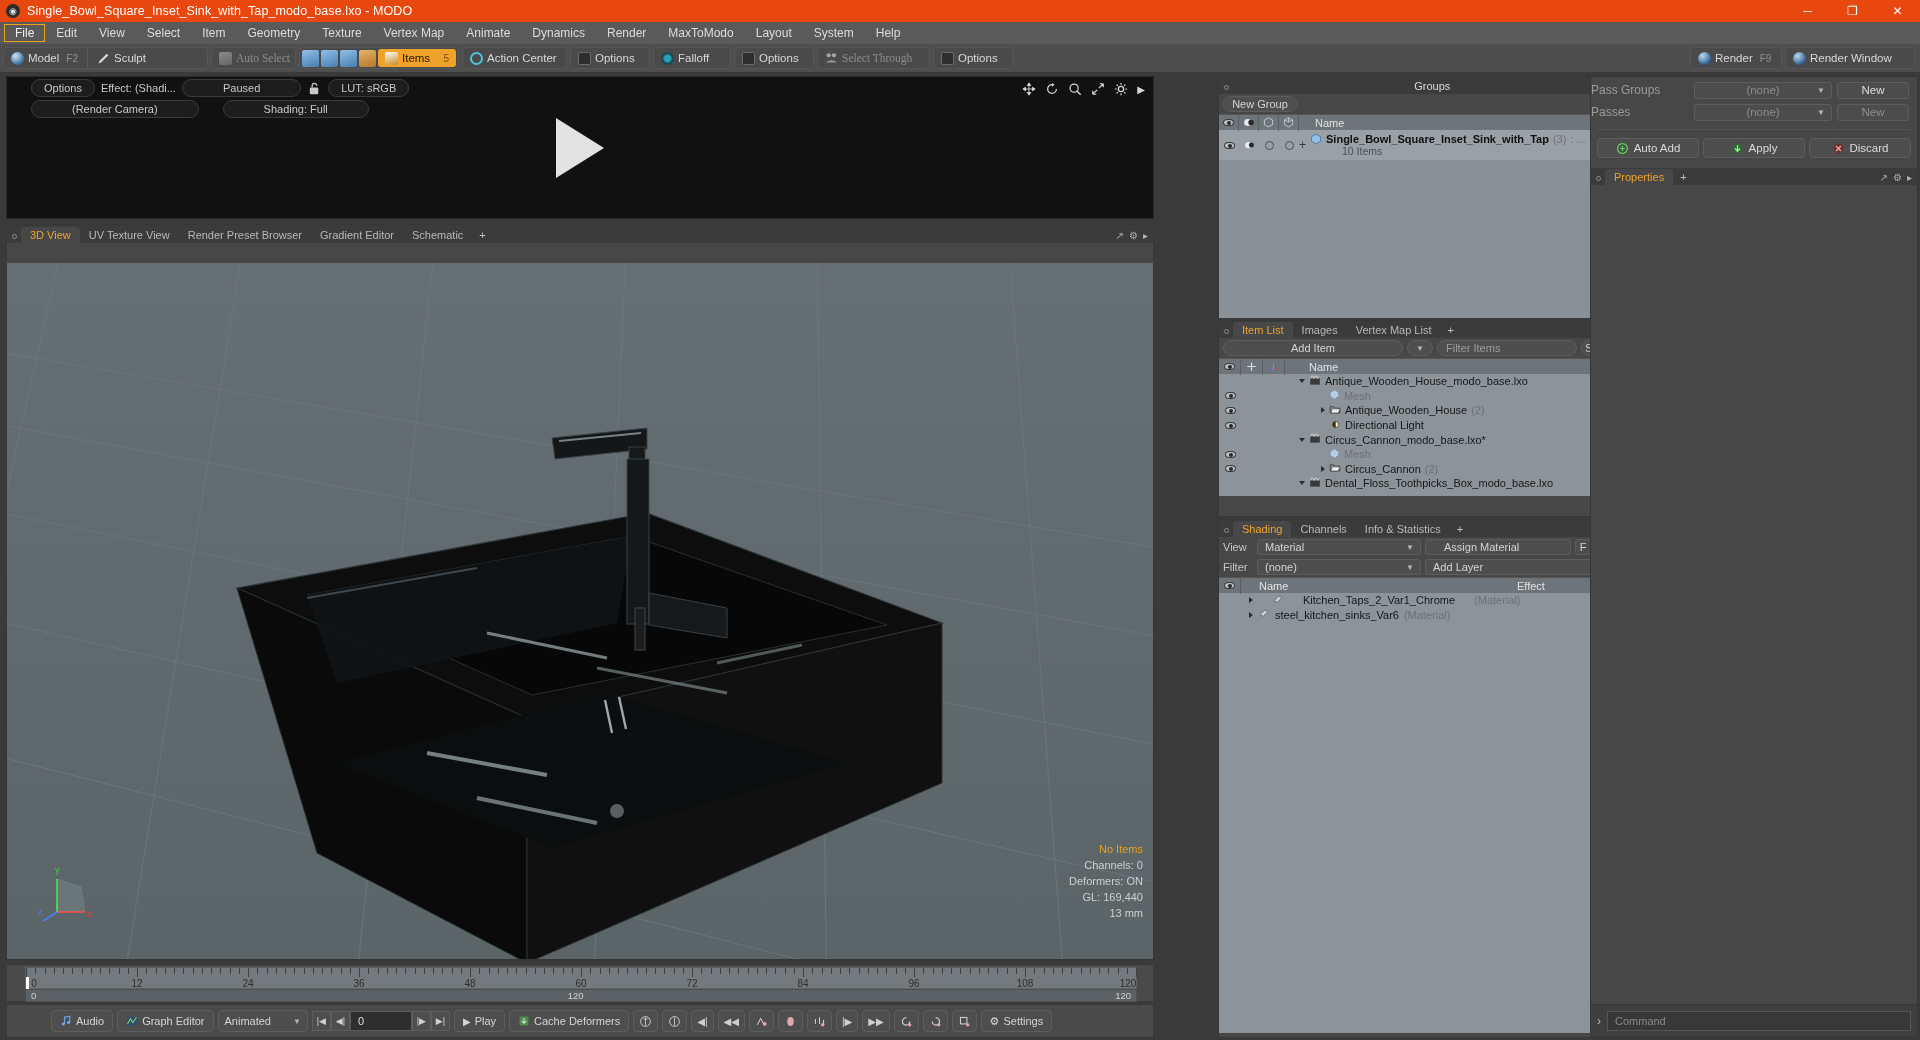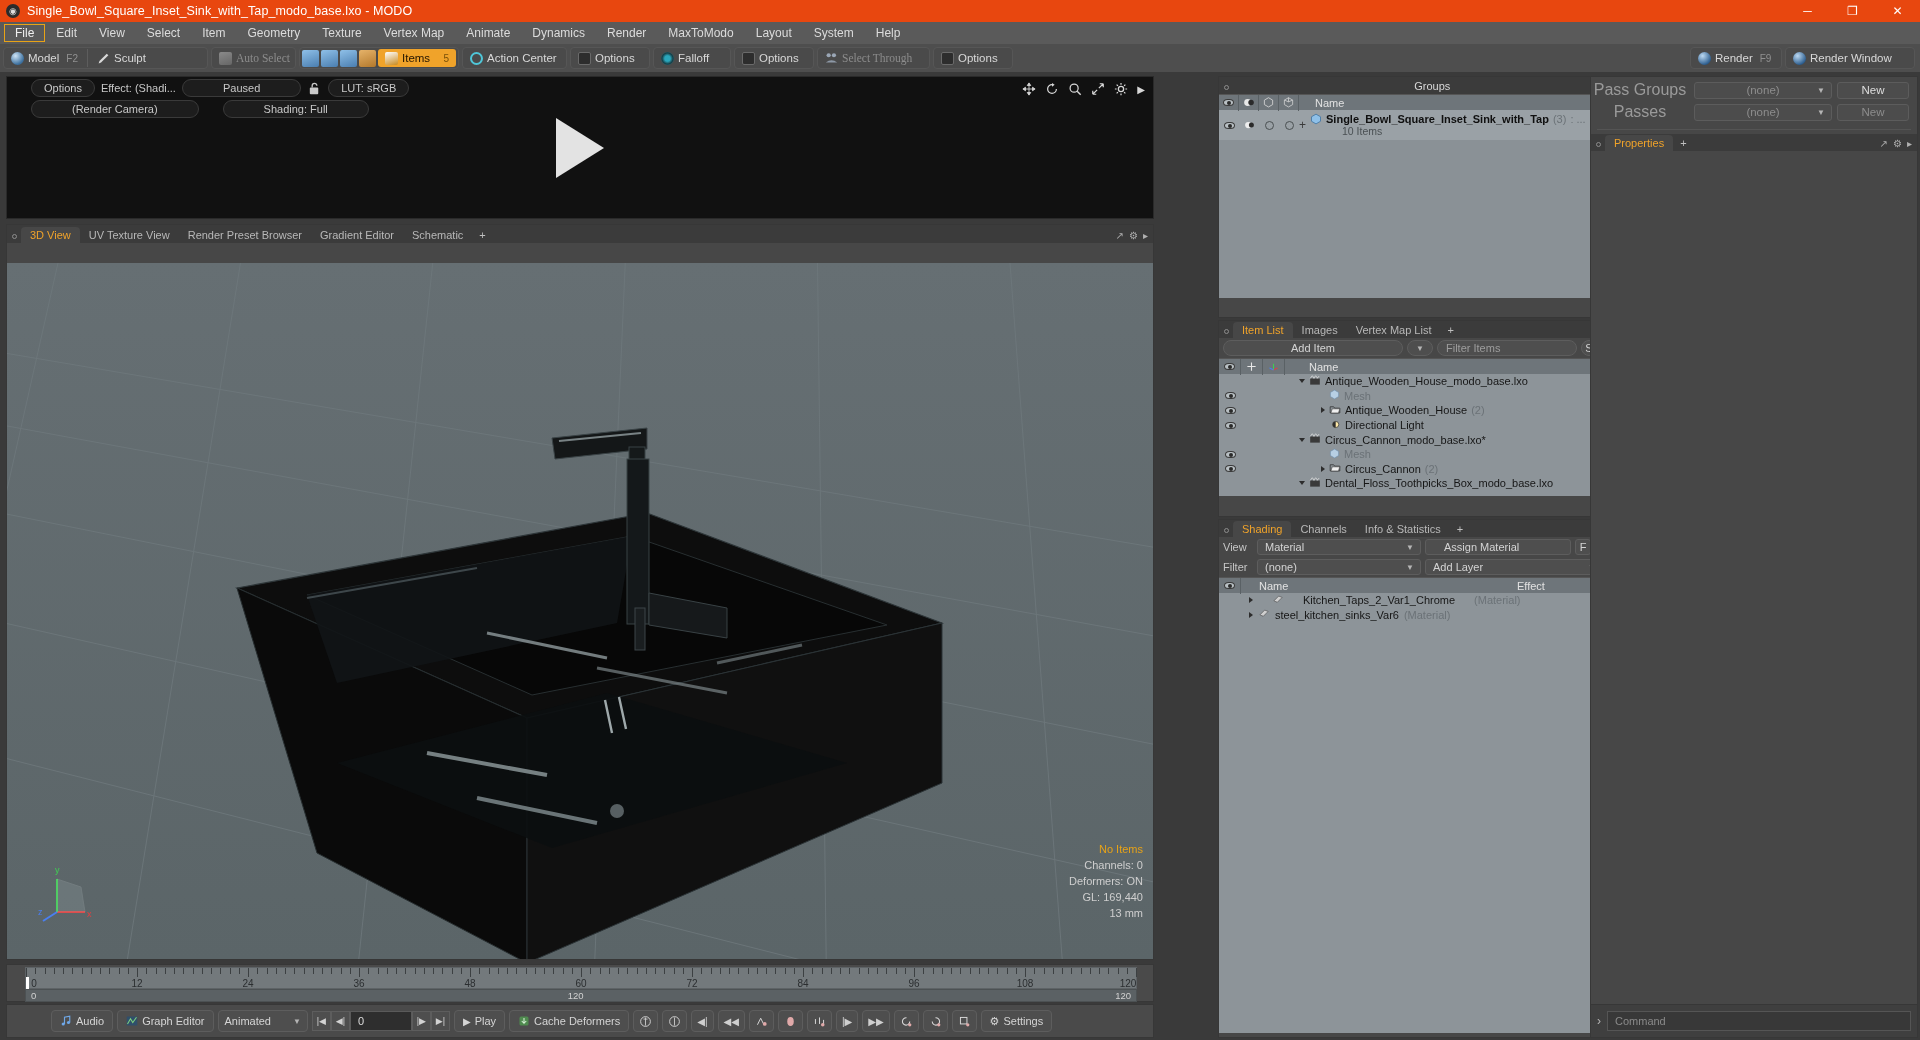--- a/index.html
+++ b/index.html
@@ -135,21 +135,21 @@
   .eye:after{content:"";position:absolute;left:3px;top:1px;width:4px;height:4px;border-radius:50%;background:#2a2a2a;}
   .items-list { background:#8d9499; }
   .ilrow { height:14.6px; display:flex; align-items:center; font-size:11px; color:#161616; white-space:nowrap; }
   .muted { color:#6b7277; }
   .tri { width:0;height:0;border-left:4px solid #2c2c2c;border-top:3px solid transparent;border-bottom:3px solid transparent; }
   .tri-d { width:0;height:0;border-top:4px solid #2c2c2c;border-left:3px solid transparent;border-right:3px solid transparent; }
 
   
   .far-col { position:absolute; left:1590px; top:76px; width:328px; height:962px; background:#474747; border:1px solid #373737;}
   .pg-row { display:flex; align-items:center; height:18px; margin:4px 8px 0 0; gap:5px;}
-  .pg-label { width:98px; text-align:center; color:#9a9a9a; font-size:16px;}
+  .pg-label { width:98px; text-align:left; color:#9a9a9a; font-size:12px;}
   .pg-drop { flex:1; height:17px; background:#4c4c4c; border:1px solid #5c5c5c; border-radius:3px;
              display:flex; align-items:center; justify-content:center; color:#8d8d8d; font-size:11.5px; position:relative;}
   .pg-drop .caret{ position:absolute; right:6px; }
   .pg-new { width:72px; height:17px; background:#4c4c4c; border:1px solid #5c5c5c; border-radius:3px;
             display:flex;align-items:center;justify-content:center;color:#ddd;font-size:11.5px;}
   .pg-new.dim { color:#8d8d8d; }
   .aa-row { display:flex; gap:4px; padding:8px 6px 6px 6px; }
   .aa-btn { flex:1; height:20px; background:#4e4e4e; border:1px solid #5d5d5d; border-radius:4px;
             display:flex; align-items:center; justify-content:center; gap:5px; color:#dadada; font-size:11.5px;}
   .cmdbar { position:absolute; left:1590px; top:1004px; width:328px; height:34px; background:#3f3f3f; border:1px solid #373737;
@@ -669,20 +669,23 @@
   <div class="right-col">
 
     <div class="rpanel" style="top:0; height:242px">
       <div class="panel-tabs">
         <span class="tab-dot"></span>
         <div style="flex:1;text-align:center;color:#d8d8d8;font-size:11px;padding-bottom:2px">Groups</div>
         <div class="tabs-right">
           <span>↗</span>
         </div>
       </div>
+      <div class="toolbarrow">
+        <div class="fieldbtn" style="width:74px">New Group</div>
+      </div>
       <div class="listhead">
         <div class="hcell" style="width:20px">
           <span class="eye"></span>
         </div>
         <div class="hcell" style="width:20px">
           <svg width="12" height="11" viewBox="0 0 16 16">
             <circle cx="6" cy="8" r="5" fill="#e8e8e8"></circle>
               <circle cx="11" cy="8" r="4" fill="#2a2a2a"></circle>
           </svg>
         </div>
@@ -975,20 +978,43 @@
     </div>
     <div class="pg-row">
       <div class="pg-label">Passes</div>
       <div class="pg-drop">
         <span>(none)</span>
         <span class="caret">▼</span>
       </div>
       <div class="pg-new dim">New</div>
     </div>
     <div style="height:1px;background:#545454;margin:8px 6px 0 6px"></div>
+    <div class="aa-row">
+      <div class="aa-btn">
+        <svg width="13" height="13" viewBox="0 0 16 16">
+          <circle cx="8" cy="8" r="6" fill="none" stroke="#5ad45a" stroke-width="1.5"></circle>
+          <path d="M8 5 V11 M5 8 H11" stroke="#5ad45a" stroke-width="1.5"></path>
+        </svg>
+        <span>Auto Add</span>
+      </div>
+      <div class="aa-btn">
+        <svg width="13" height="13" viewBox="0 0 16 16">
+          <circle cx="8" cy="8" r="6" fill="#2f6b2f"></circle>
+          <path d="M8 4 V11 M5 8 L8 11.5 L11 8" stroke="#9df09d" stroke-width="1.5" fill="none"></path>
+        </svg>
+        <span>Apply</span>
+      </div>
+      <div class="aa-btn">
+        <svg width="13" height="13" viewBox="0 0 16 16">
+          <circle cx="8" cy="8" r="6" fill="#6b2f2f"></circle>
+          <path d="M5 5 L11 11 M11 5 L5 11" stroke="#f09d9d" stroke-width="1.7"></path>
+        </svg>
+        <span>Discard</span>
+      </div>
+    </div>
     <div class="panel-tabs" style="margin-top:4px">
       <span class="tab-dot"></span>
       <div class="ptab active">Properties</div>
       <div class="ptab plus">+</div>
       <div class="tabs-right">
         <span>↗</span>
         <span>⚙</span>
         <span>▸</span>
       </div>
     </div>

